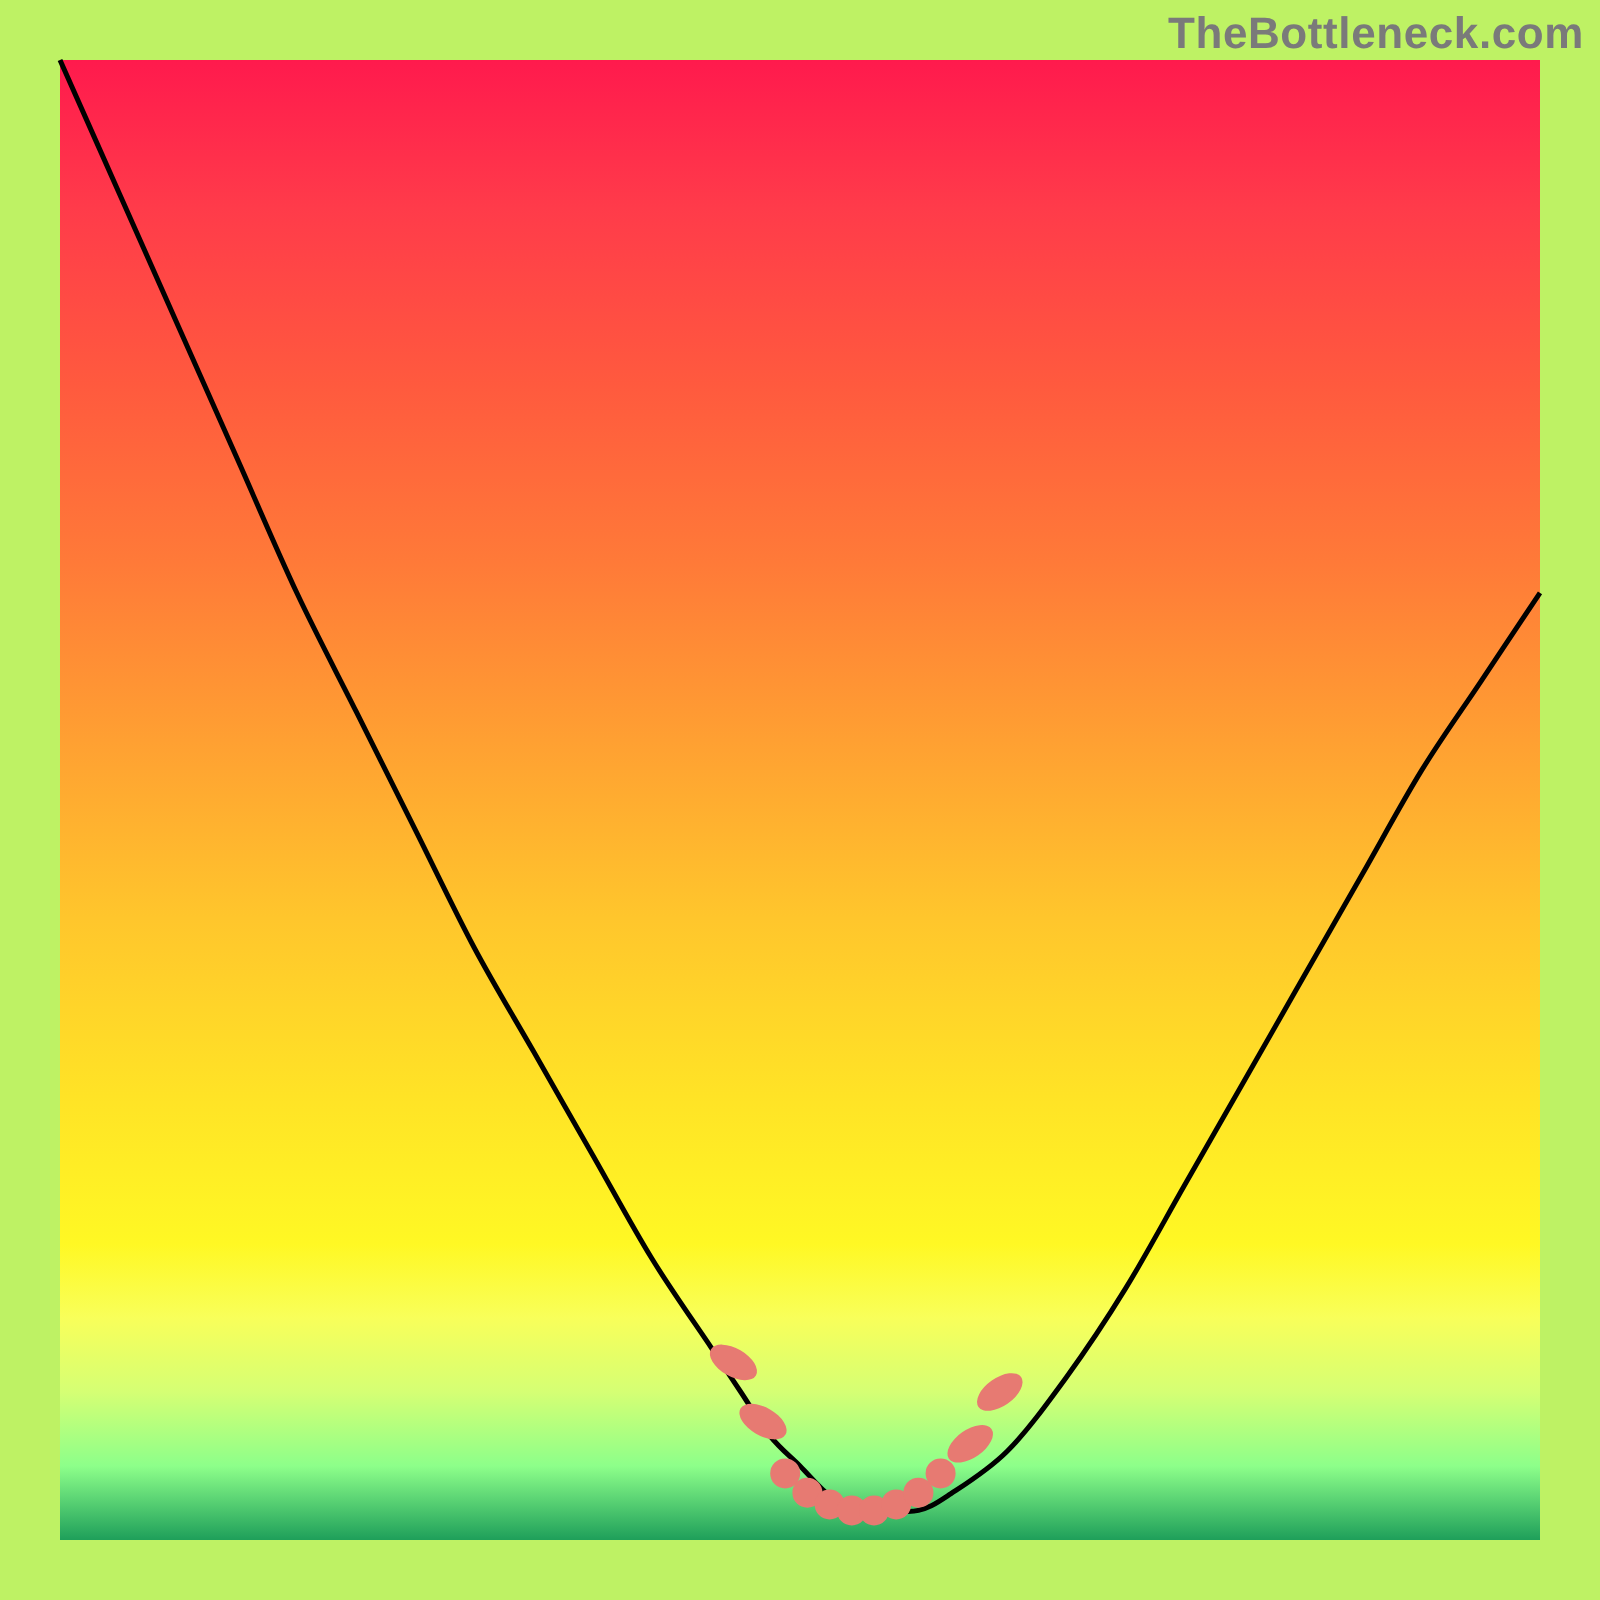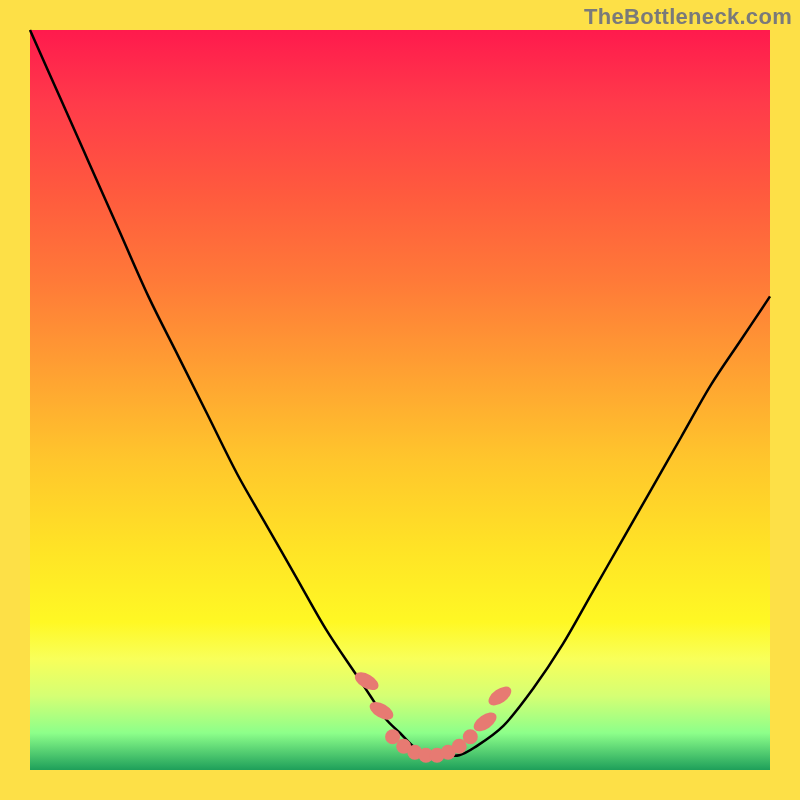--- a/index.html
+++ b/index.html
@@ -9,21 +9,21 @@
     height: 800px;
     background: #000;
     overflow: hidden;
   }
   .frame {
     position: absolute;
     left: 0;
     top: 0;
     width: 800px;
     height: 800px;
-    background: #fde047;
+    background: #bef264;
   }
   .plot-area {
     position: absolute;
     left: 30px;
     top: 30px;
     width: 740px;
     height: 740px;
     background: linear-gradient(
       to bottom,
       #ff1a4d 0%,

